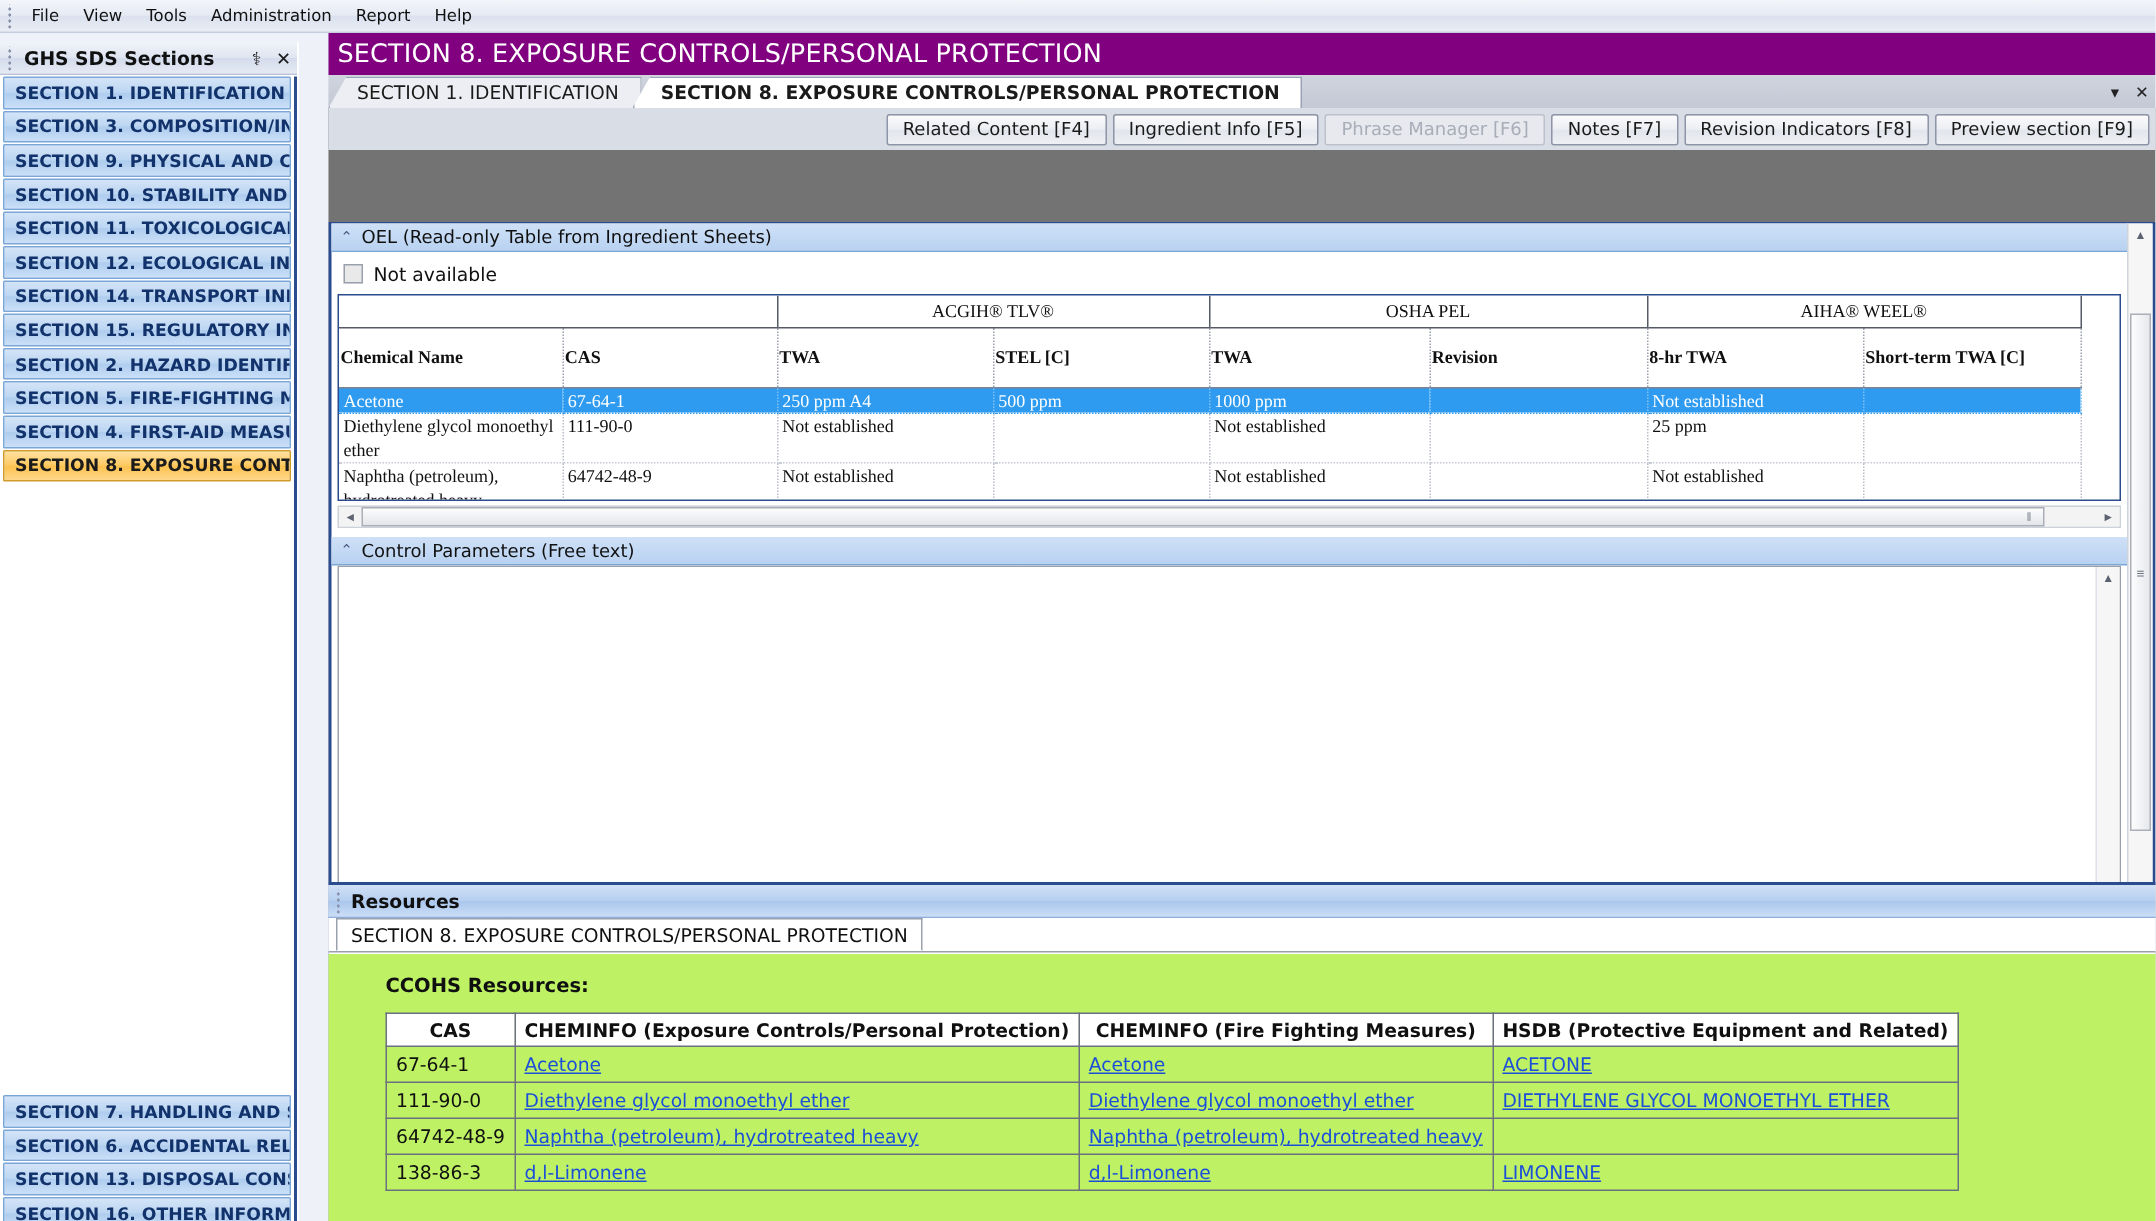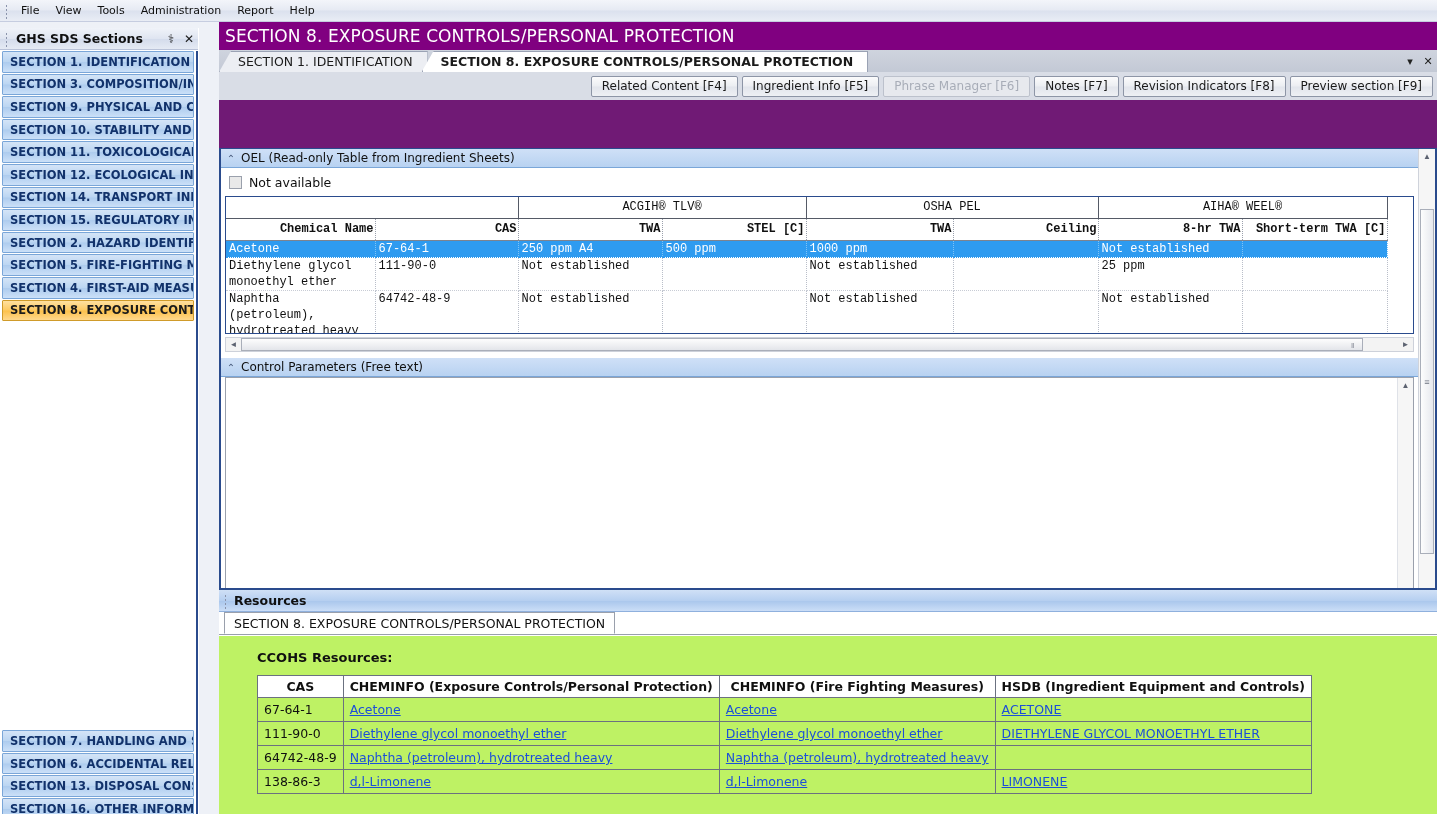--- a/index.html
+++ b/index.html
@@ -78,21 +78,21 @@
     border: 1px solid #9aa2b4; border-bottom: none; cursor: pointer;
     clip-path: polygon(12px 0, 100% 0, 100% 100%, 0 100%);
     margin-right: -6px; font-family: "DejaVu Sans", sans-serif;
   }
   .doctab.active { background: #ffffff; font-weight: bold; z-index: 4; }
   .docbar .spacer { flex: 1; }
   .docbar .winbtn { width: 18px; text-align: center; font-size: 11px; color: #222; cursor: pointer;
                     align-self: center; }
 
   
-  .canvas { position: relative; background: #701a75; height: 742px; }
+  .canvas { position: relative; background: #737373; height: 742px; }
   .toolrow { height: 28px; display: flex; align-items: center; justify-content: flex-end;
              background: #d9dde6; padding-right: 4px; gap: 4px; }
   .tbtn {
     height: 21px; min-width: 60px; padding: 0 10px; display: flex; align-items: center;
     justify-content: center; font-size: 12px; color: #1a1a1a; cursor: pointer;
     background: linear-gradient(to bottom,#fbfbfc 0%, #eceef2 48%, #e2e5ec 52%, #eef0f4 100%);
     border: 1px solid #8d95a6; border-radius: 2px; font-family: "DejaVu Sans", sans-serif;
   }
   .tbtn.disabled { color: #a8adb8; background: #e7e9ee; border-color: #bcc1cc; }
 
@@ -127,25 +127,25 @@
   .grouphdr .chev { width: 20px; text-align: center; font-size: 10px; color: #4a5c7d; cursor: pointer; }
 
   .notavail { height: 28px; display: flex; align-items: center; padding-left: 8px; gap: 7px;
               font-size: 12.5px; color: #101010; font-family: "DejaVu Sans", sans-serif; }
   .cbox { width: 13px; height: 13px; background: #e9e9e9; border: 1px solid #9aa0ac; }
 
   
   .tblbox { margin: 0 4px; border: 1px solid #2a4b8d; background: #fff;
             height: 138px; overflow: hidden; }
   table.oel { border-collapse: collapse; width: 1161px; table-layout: fixed;
-              font-family: Liberation Mono, monospace; }
+              font-family: Liberation Serif, serif; }
   table.oel th, table.oel td { font-weight: normal; font-size: 12px; color: #101010; }
   table.oel th.grp { height: 21px; text-align: center; font-weight: normal;
                      border-right: 1px solid #555a66; border-bottom: 1px solid #555a66; }
-  table.oel th.sub { height: 22px; text-align: right; font-weight: bold;
+  table.oel th.sub { height: 40px; text-align: left; font-weight: bold;
                      border-right: 1px dotted #9aa0ac; border-bottom: 1px solid #7d838f;
                      background: #ffffff; }
   table.oel td { height: 17px; padding: 0 3px; vertical-align: top; line-height: 16px;
                  border-right: 1px dotted #b9bec9; border-bottom: 1px dotted #c8ccd5; }
   table.oel tr.sel td { background: #2e9bf0; color: #ffffff; border-right-color: #7fc3f6;
                         border-bottom-color: #2e9bf0; }
   .c0 { width: 149px; } .c1 { width: 143px; } .c2 { width: 144px; }
   .c3 { width: 144px; } .c4 { width: 147px; } .c5 { width: 145px; }
   .c6 { width: 144px; } .c7 { width: 145px; }
 
@@ -318,21 +318,21 @@
                   <th class="grp" colspan="2">ACGIH® TLV®</th>
                   <th class="grp" colspan="2">OSHA PEL</th>
                   <th class="grp" colspan="2">AIHA® WEEL®</th>
                 </tr>
                 <tr>
                   <th class="sub">Chemical Name</th>
                   <th class="sub">CAS</th>
                   <th class="sub">TWA</th>
                   <th class="sub">STEL [C]</th>
                   <th class="sub">TWA</th>
-                  <th class="sub">Ceiling</th>
+                  <th class="sub">Revision</th>
                   <th class="sub">8-hr TWA</th>
                   <th class="sub">Short-term TWA [C]</th>
                 </tr>
               </thead>
               <tbody>
                 <tr class="sel">
                   <td>Acetone</td>
                   <td>67-64-1</td>
                   <td>250 ppm A4</td>
                   <td>500 ppm</td>
@@ -409,21 +409,21 @@
     </div>
     <div class="res-body">
       <div class="res-inner">
         <div class="ccohs">CCOHS Resources:</div>
         <table class="res">
           <thead>
             <tr>
               <th>CAS</th>
               <th>CHEMINFO (Exposure Controls/Personal Protection)</th>
               <th>CHEMINFO (Fire Fighting Measures)</th>
-              <th>HSDB (Ingredient Equipment and Controls)</th>
+              <th>HSDB (Protective Equipment and Related)</th>
             </tr>
           </thead>
           <tbody>
             <tr>
               <td>67-64-1</td>
               <td><a>Acetone</a></td>
               <td><a>Acetone</a></td>
               <td><a>ACETONE</a></td>
             </tr>
             <tr>

